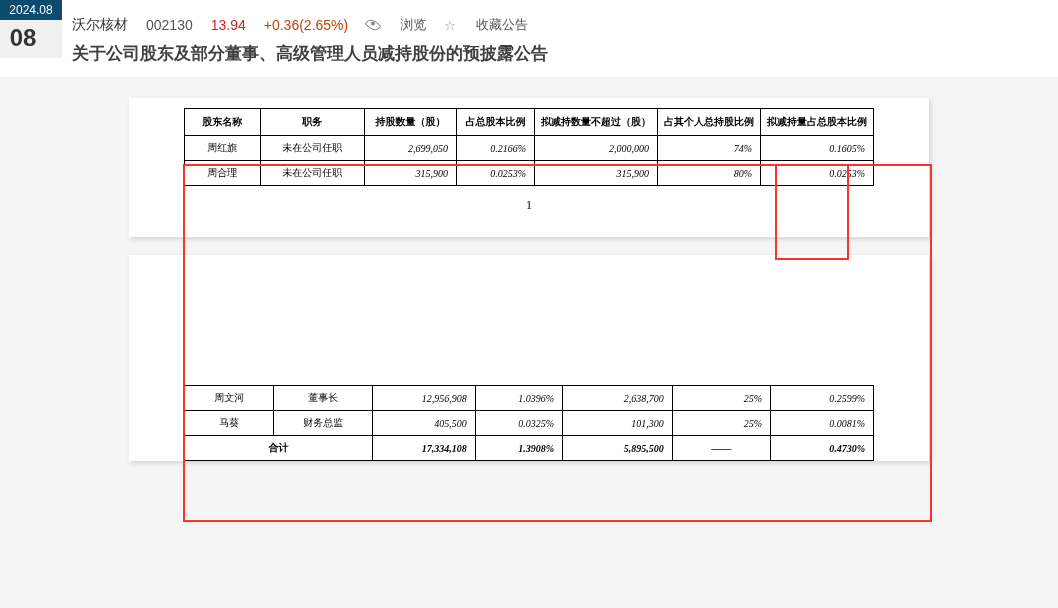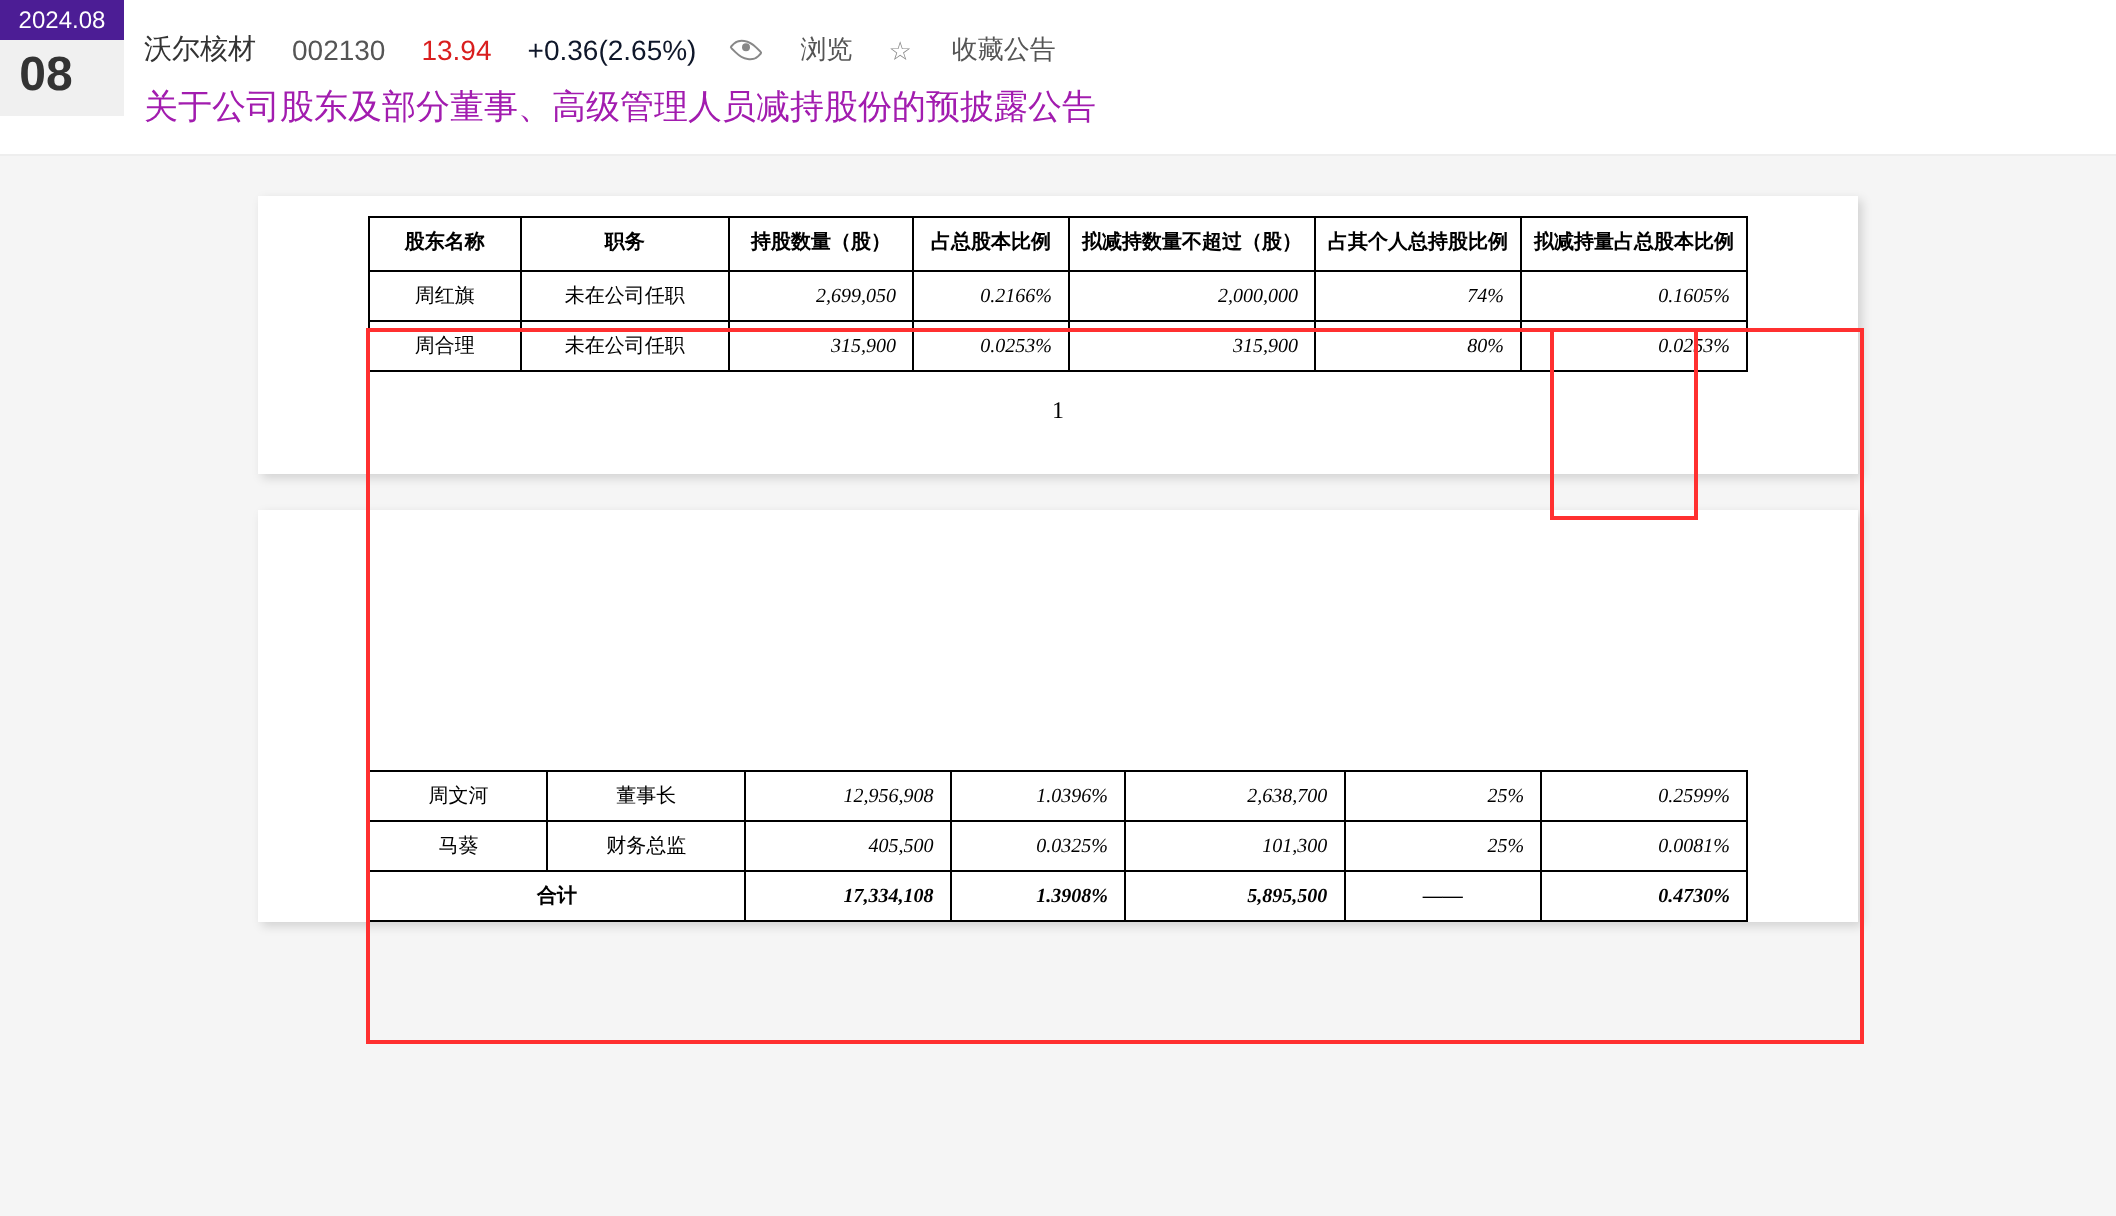--- a/index.html
+++ b/index.html
@@ -18,21 +18,21 @@
     padding: 0;
     height: 78px;
     border-bottom: 1px solid #eee;
   }
   .date-badge {
     width: 62px;
     text-align: center;
     margin-right: 10px;
   }
   .date-month {
-    background: #4c1d95;
+    background: #0c4a6e;
     color: #fff;
     font-size: 12px;
     padding: 3px 0;
   }
   .date-day {
     background: #f0f0f0;
     color: #333;
     font-size: 24px;
     font-weight: bold;
     padding: 4px 16px 6px 0;
@@ -42,21 +42,21 @@
     display: flex;
     align-items: center;
     gap: 18px;
     font-size: 14px;
     color: #333;
     padding-bottom: 8px;
   }
   .stock-name { color: #333; }
   .stock-code { color: #555; }
   .stock-price { color: #d91e1e; }
-  .stock-change { color: #0f172a; }
+  .stock-change { color: #c2410c; }
   .action-link {
     color: #555;
     display: inline-flex;
     align-items: center;
     gap: 20px;
     cursor: pointer;
     font-size: 13px;
   }
   .icon-eye {
     display: inline-block;
@@ -71,22 +71,22 @@
     position:absolute;
     width:4px;height:4px;border-radius:50%;
     background:#888;left:3px;top:1px;
     transform: rotate(-45deg);
   }
   .icon-star {
     display:inline-block;font-size:13px;color:#888;line-height:1;
   }
   .title-line {
     font-size: 17px;
-    font-weight: normal;
-    color: #a21caf;
+    font-weight: bold;
+    color: #404040;
   }
   .paper-wrap {
     width: 800px;
     margin: 20px auto 0;
   }
   .paper {
     background: #fff;
     box-shadow: 2px 2px 5px rgba(0,0,0,0.15);
     padding: 50px 55px 20px 55px;
     position: relative;

